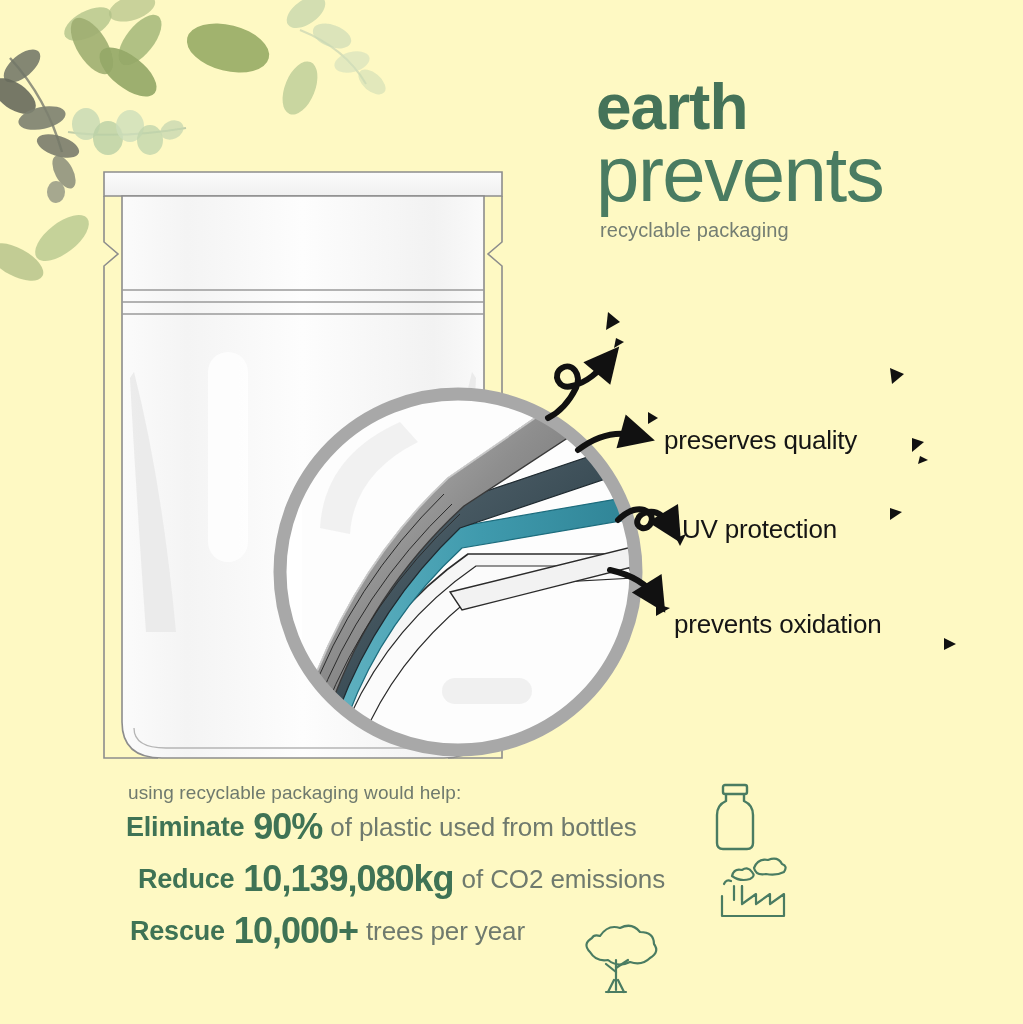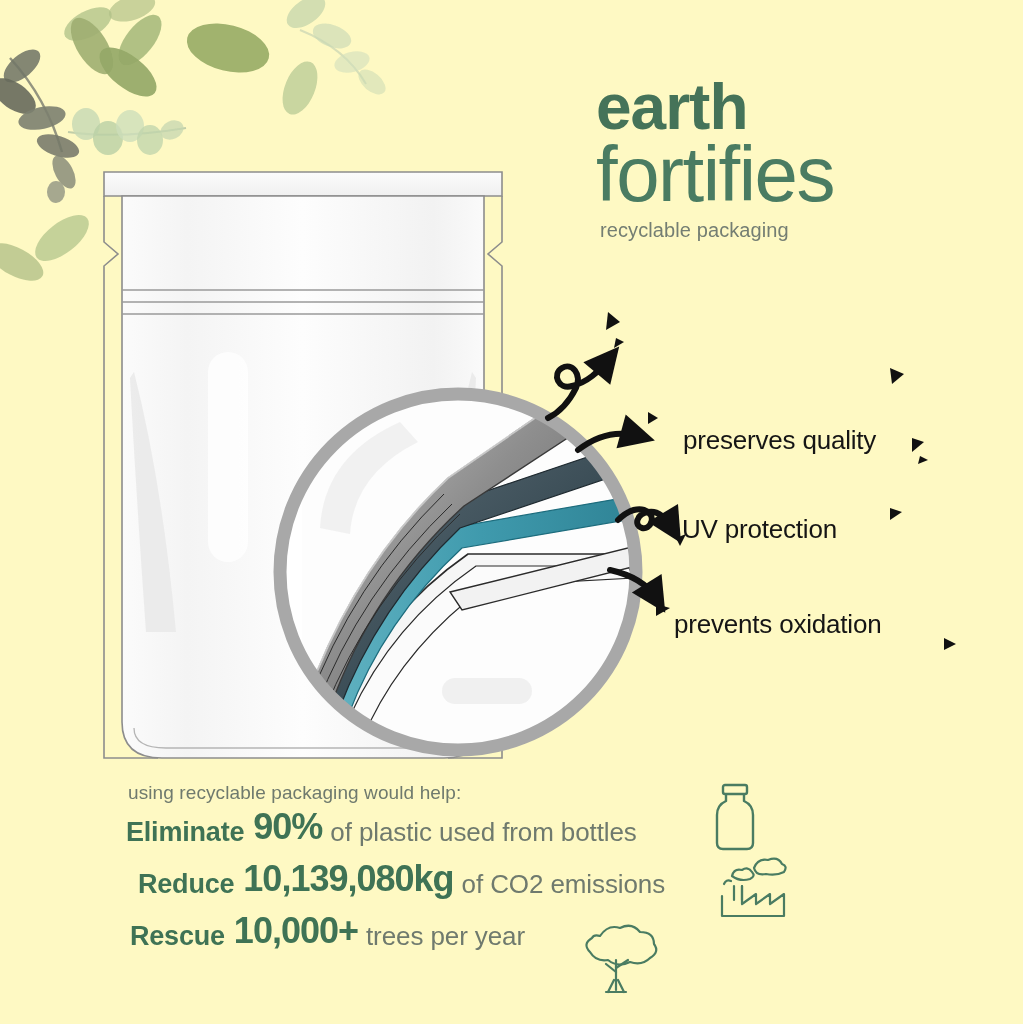--- a/index.html
+++ b/index.html
@@ -70,21 +70,21 @@
 
   
   .feature {
     position: absolute;
     font-size: 26px;
     color: #151515;
     white-space: nowrap;
     letter-spacing: -0.2px;
   }
   .feature-1 { left: 630px; top: 336px; }
-  .feature-2 { left: 683px; top: 425px; }
+  .feature-2 { left: 664px; top: 425px; }
   .feature-3 { left: 682px; top: 514px; }
   .feature-4 { left: 674px; top: 609px; text-align: right; }
 
   .arrows-layer {
     position: absolute;
     left: 0; top: 0;
     width: 1023px; height: 1024px;
     pointer-events: none;
   }
 
@@ -95,21 +95,21 @@
     width: 760px;
   }
   .stats-intro {
     font-size: 19px;
     color: #6f7a6e;
     margin: 0 0 2px 2px;
     letter-spacing: 0.1px;
   }
   .stat-row {
     display: flex;
-    align-items: flex-end;
+    align-items: center;
     margin-bottom: 10px;
     white-space: nowrap;
   }
   .stat-verb {
     font-size: 27px;
     font-weight: bold;
     color: #3f7355;
     margin-right: 9px;
     letter-spacing: -0.2px;
   }
@@ -293,21 +293,21 @@
       <polygon points="676,538 686,534 680,546"></polygon>
       <polygon points="890,508 902,512 890,520"></polygon>
 
       <polygon points="656,604 670,608 656,616"></polygon>
       <polygon points="944,638 956,644 944,650"></polygon>
     </g>
   </svg>
 
   <div class="headline">
     <div class="headline-line1">earth</div>
-    <div class="headline-line2">fortifies</div>
+    <div class="headline-line2">prevents</div>
     <div class="headline-sub">recyclable packaging</div>
   </div>
 
   <div class="feature feature-2">preserves quality</div>
   <div class="feature feature-3">UV protection</div>
   <div class="feature feature-4">prevents oxidation</div>
 
   <div class="stats">
     <div class="stats-intro">using recyclable packaging would help:</div>
 

